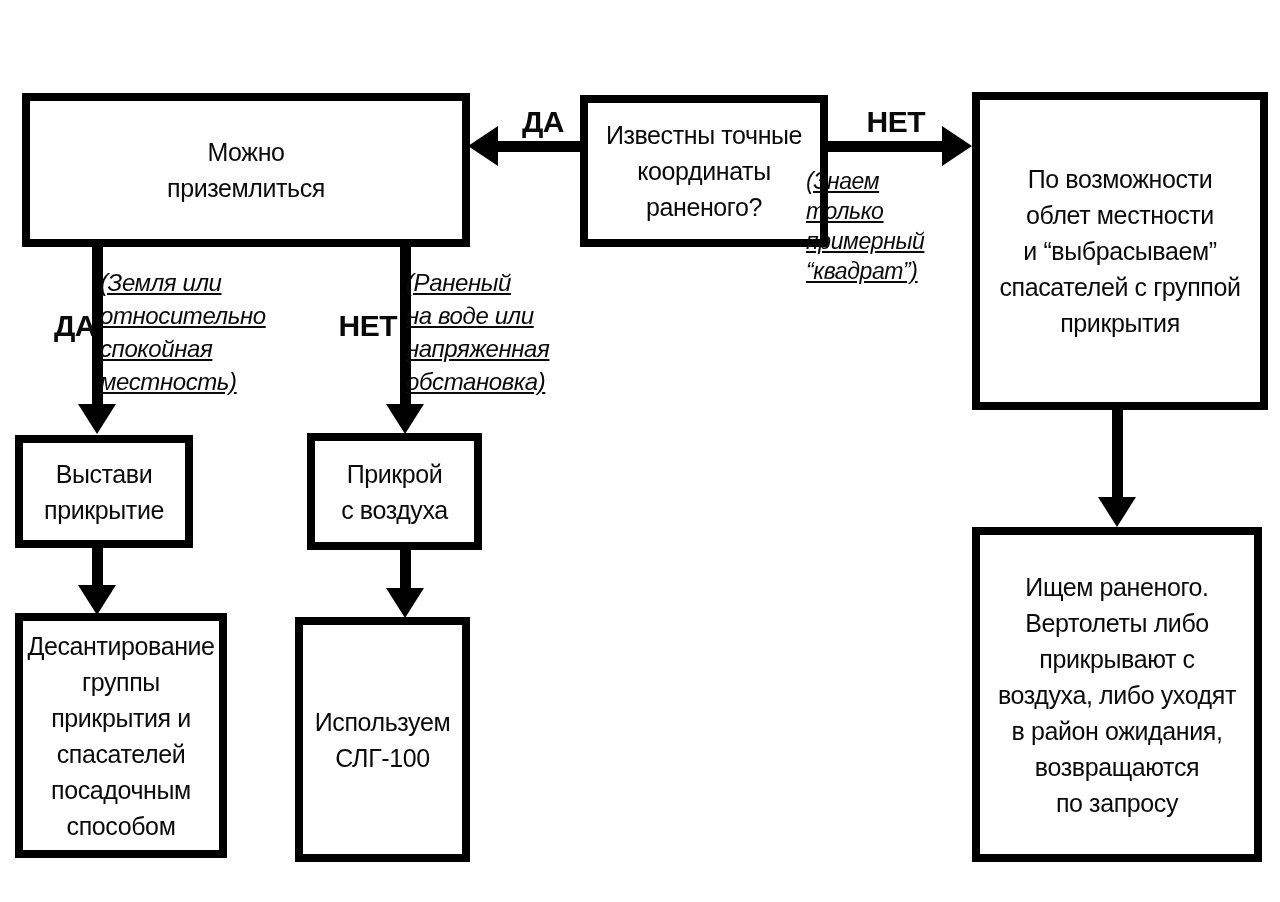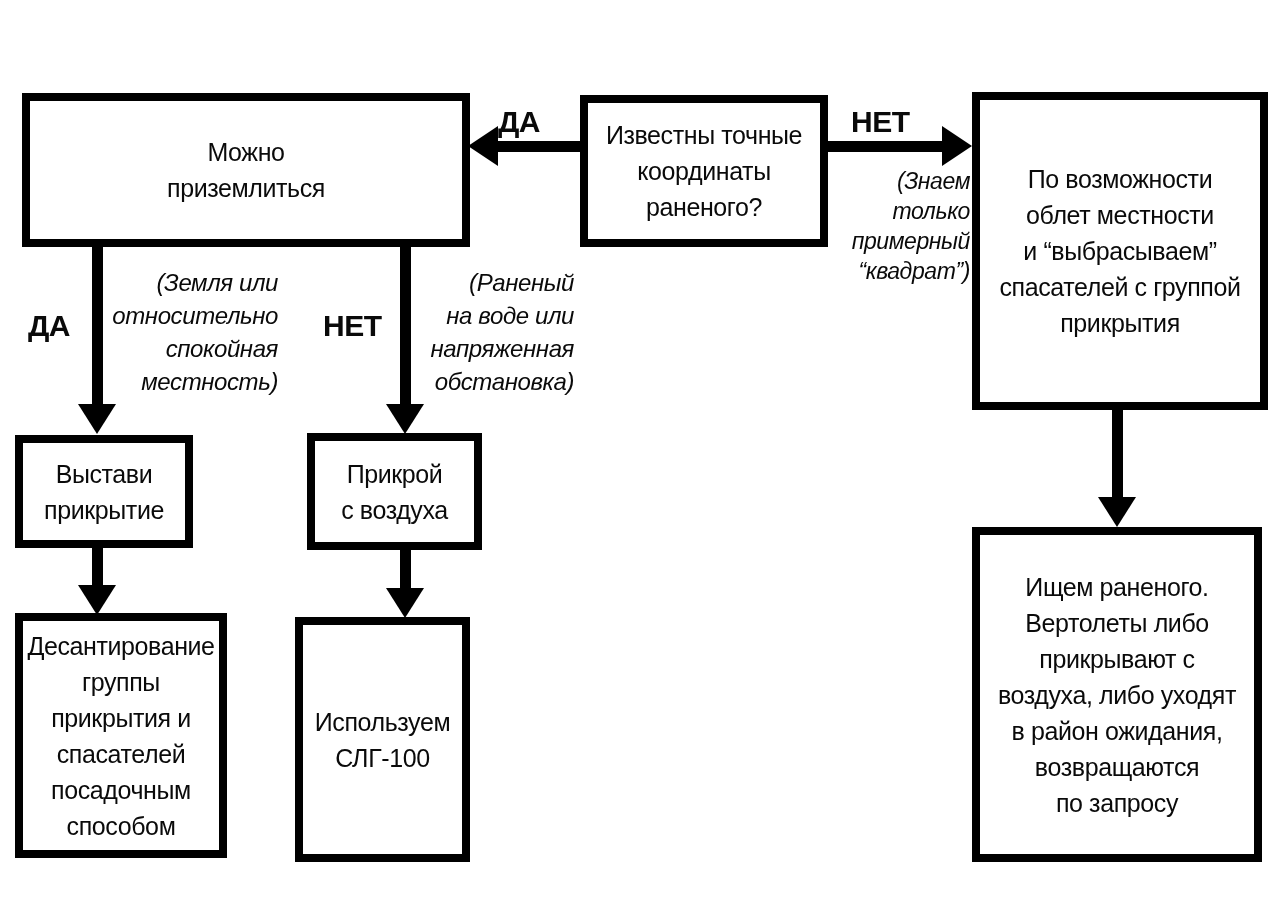--- a/index.html
+++ b/index.html
@@ -16,25 +16,25 @@
     white-space:pre-line; text-align:center; font-size:25px; line-height:36px;
     letter-spacing:-0.4px; color:#0a0a0a; padding:0 4px;
   }
   .hline,.vline { position:absolute; background:#000; }
   .arr { position:absolute; width:0; height:0; }
   .arr.left  { border-top:20px solid transparent; border-bottom:20px solid transparent; border-right:30px solid #000; }
   .arr.right { border-top:20px solid transparent; border-bottom:20px solid transparent; border-left:30px solid #000; }
   .arr.down  { border-left:19px solid transparent; border-right:19px solid transparent; border-top:30px solid #000; }
   .edge-label {
     position:absolute; font-weight:bold; font-size:30px; line-height:32px;
-    text-align:left; letter-spacing:-0.5px;
+    text-align:right; letter-spacing:-0.5px;
   }
   .note {
     position:absolute; font-style:italic; font-size:24px; line-height:33px;
-    text-align:right; white-space:pre-line; letter-spacing:-0.4px;
+    text-align:left; white-space:pre-line; letter-spacing:-0.4px;text-decoration:underline;
   }
   .note.sm { font-size:23px; line-height:30px; }
 </style>
 </head>
 <body>
 
 <div id="canvas">
 
   <div class="box" style="left:580px; top:95px; width:248px; height:152px;">
     <span class="txt">Известны точные

